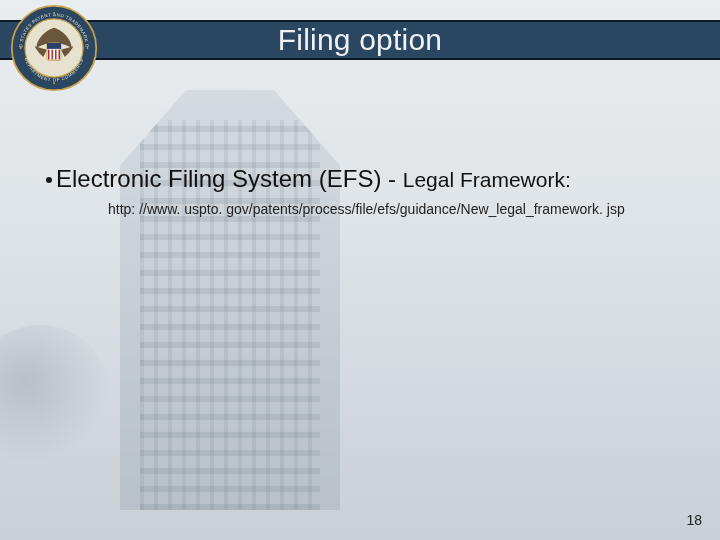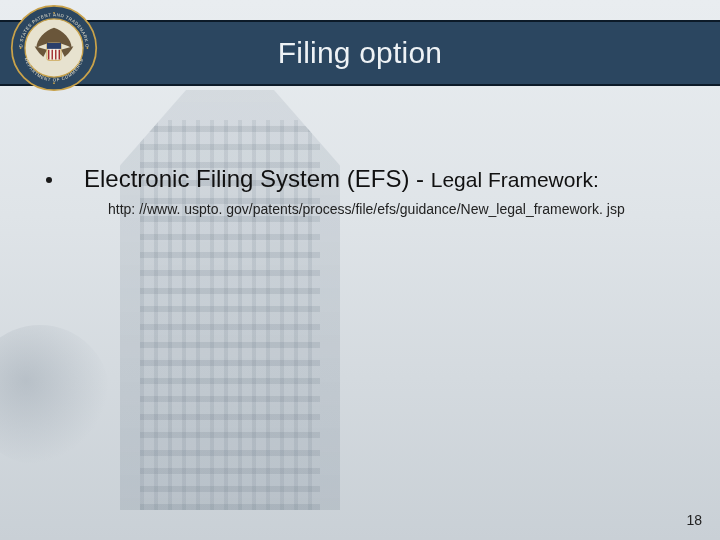--- a/index.html
+++ b/index.html
@@ -30,21 +30,21 @@
   .bg-blob {
     position: absolute;
     left: -30px; top: 325px;
     width: 140px; height: 140px;
     background: radial-gradient(circle at 40% 40%, rgba(100,115,130,0.25), rgba(100,115,130,0) 70%);
     border-radius: 50%;
   }
   .title-band {
     position: absolute;
     top: 20px; left: 0; right: 0;
-    height: 66px;
+    height: 40px;
     background: #2b4660;
     border-top: 2px solid #0c1a28;
     border-bottom: 2px solid #0c1a28;
     display: flex;
     align-items: center;
     justify-content: center;
   }
   .title-text {
     color: #eef2f5;
     font-size: 30px;
@@ -59,21 +59,21 @@
   }
   .content {
     position: absolute;
     top: 165px;
     left: 40px;
     right: 40px;
   }
   .bullet-row {
     display: flex;
     align-items: flex-start;
-    gap: 32px;
+    gap: 4px;
     margin-bottom: 8px;
   }
   .bullet-dot {
     width: 6px; height: 6px;
     border-radius: 50%;
     background: #1a1a1a;
     margin-top: 12px;
     margin-left: 6px;
     flex: 0 0 auto;
   }

